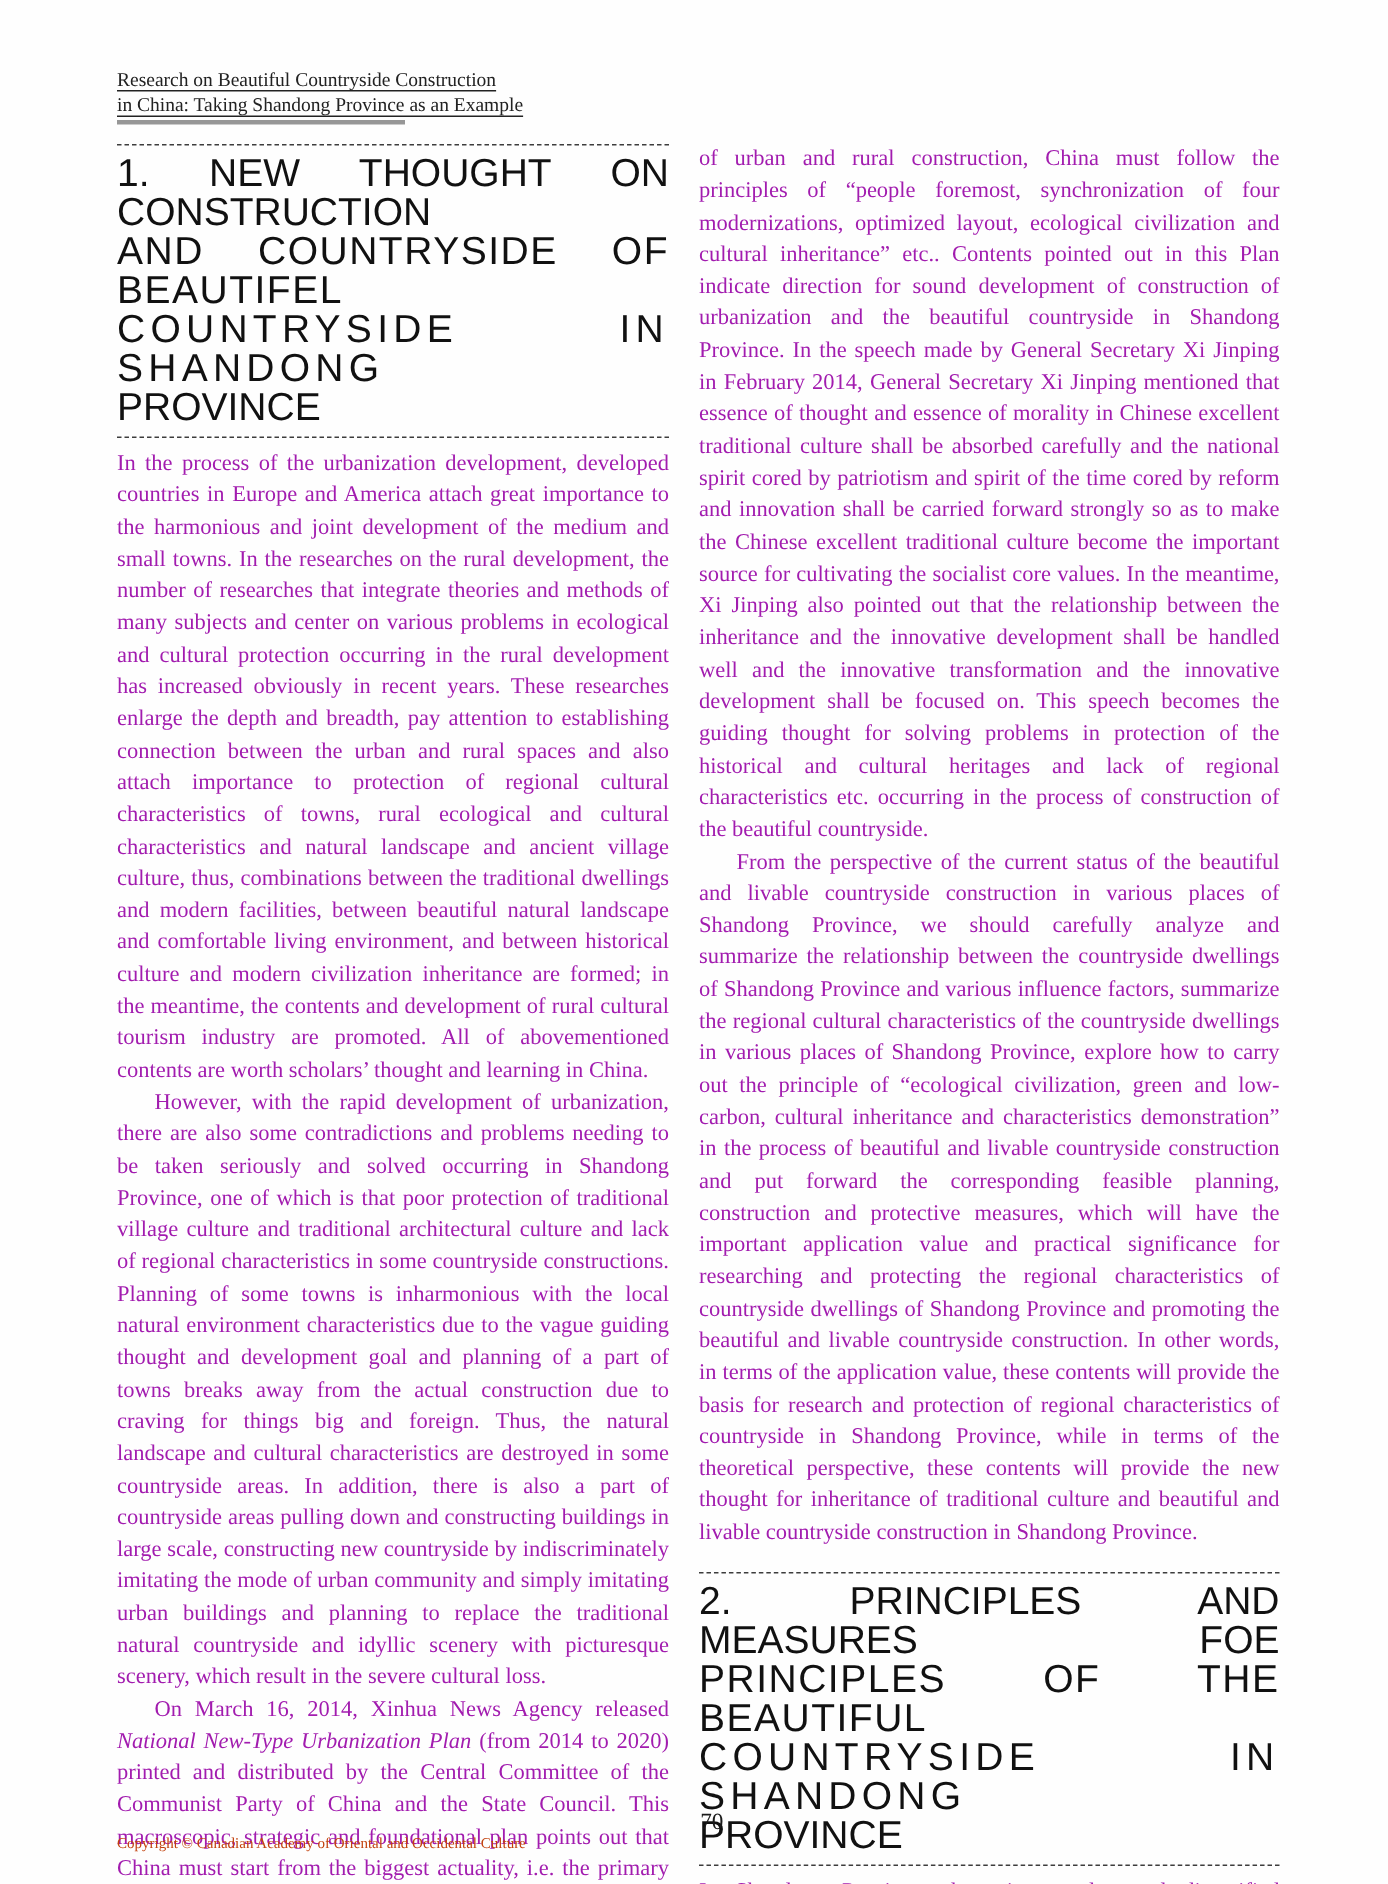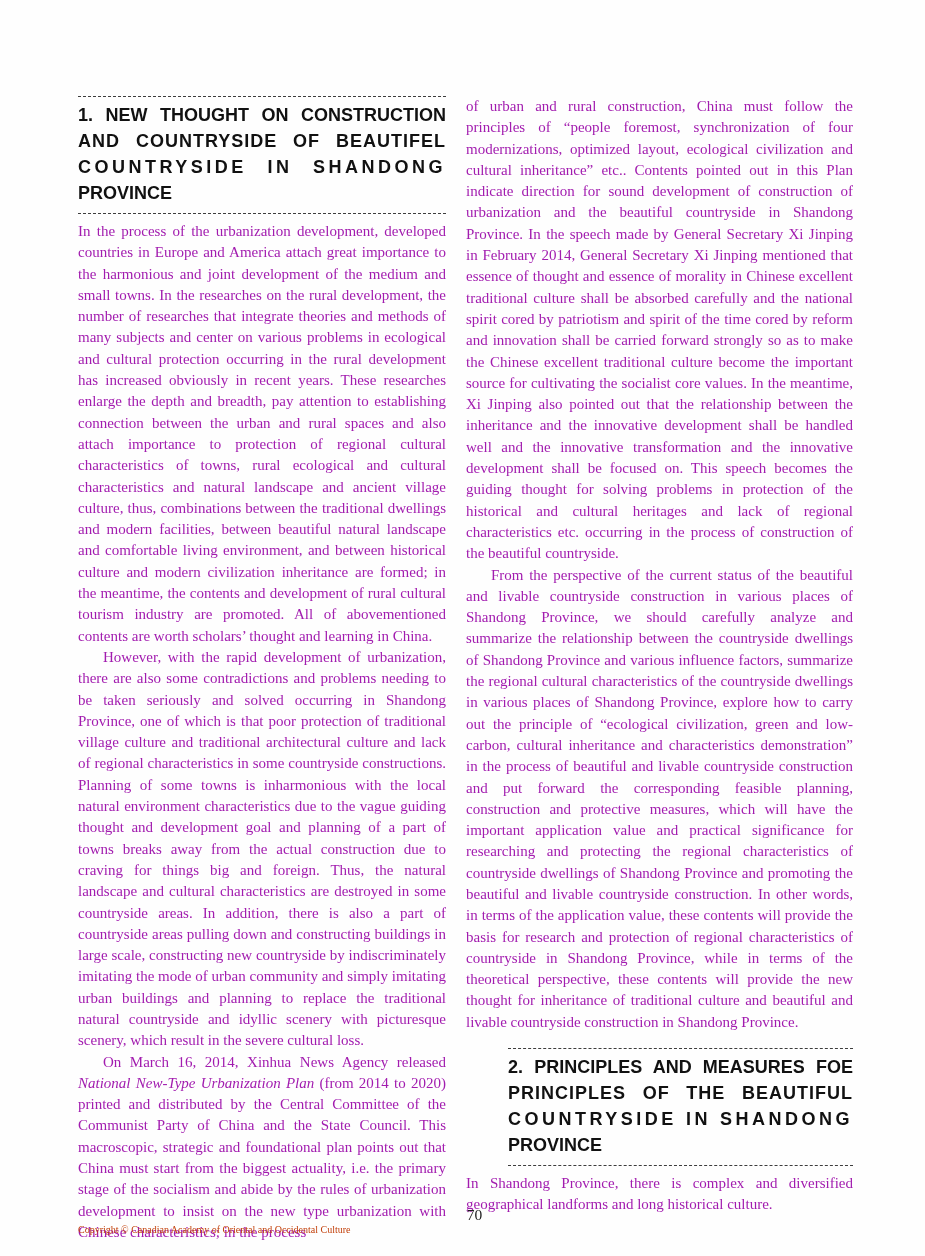--- a/index.html
+++ b/index.html
@@ -46,31 +46,31 @@
   .col-left  { width: 368px; }
   .col-right { width: 387px; }
 
   
   .sec-heading {
     border-top: 1px dashed #3d3d3d;
     border-bottom: 1px dashed #3d3d3d;
     padding: 5px 0 7px 0;
     margin: 0 0 7px 0;
     font-family: "Liberation Sans", sans-serif;
-    font-weight: 700;
-    font-size: 18px;
+    font-weight: 400;
+    font-size: 26px;
     line-height: 26px;
     color: #111;
   }
   .h-line { text-align: justify; text-align-last: justify; }
   .h-line.slight { letter-spacing: 1px; }
   .h-line.spread { letter-spacing: 3.5px; }
   .h-line.last   { text-align-last: left; letter-spacing: 0; }
 
-  .sec2 { margin-top: 15px; margin-left: 42px; }
+  .sec2 { margin-top: 15px; }
 
   
   p.body {
     margin: 0;
     font-size: 15px;
     line-height: 21.3px;
     text-align: justify;
     color: #a21caf;
   }
   p.body.indent { text-indent: 25px; }
@@ -100,20 +100,25 @@
     font-size: 15.5px;
     color: #1b1b1b;
     padding-left: 24px;
   }
 </style>
 </head>
 <body>
 
 <div class="page">
 
+  <header class="running-head">
+    <div class="rh-line">Research on Beautiful Countryside Construction</div>
+    <div class="rh-line">in China: Taking Shandong Province as an Example</div>
+    <div class="rh-rule"></div>
+  </header>
 
   <div class="columns">
 
     <div class="col-left">
 
       <section class="sec-heading">
         <div class="h-line">1. NEW THOUGHT ON CONSTRUCTION</div>
         <div class="h-line slight">AND COUNTRYSIDE OF BEAUTIFEL</div>
         <div class="h-line spread">COUNTRYSIDE IN SHANDONG</div>
         <div class="h-line last">PROVINCE</div>

